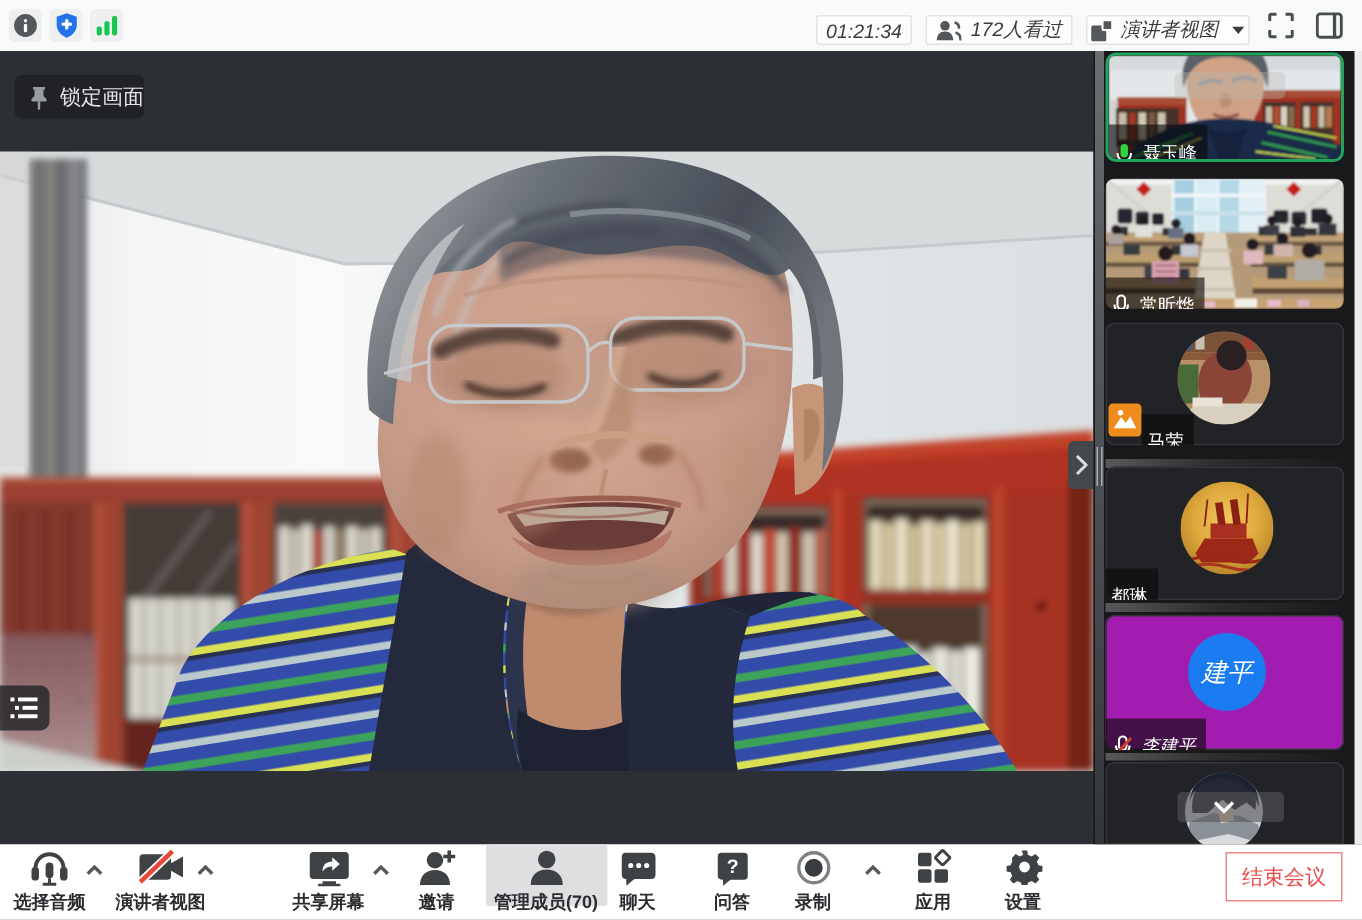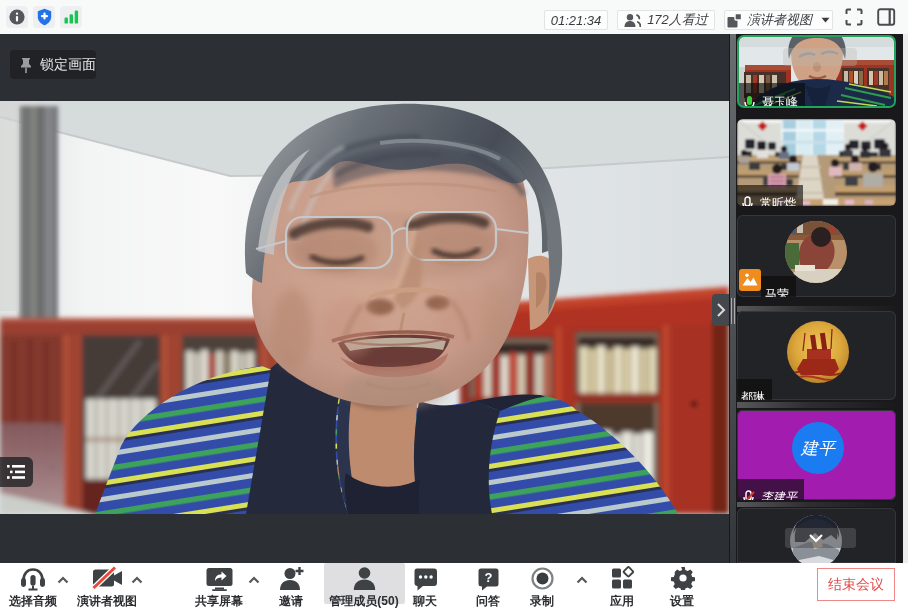--- a/index.html
+++ b/index.html
@@ -696,21 +696,21 @@
     <div class="titem" style="left:291px">
         <div class="lbl">邀请</div>
       </div>
     <svg class="abs" style="left:278px;top:3px" width="27" height="25" viewBox="0 0 27 25">
       <circle cx="12" cy="7.5" r="5.5" fill="#3f4245"></circle>
       <path d="M2 24 C2 17.5 6.2 14 12 14 C17.8 14 22 17.5 22 24 Z" fill="#3f4245"></path>
       <path d="M21.5 1 V9 M17.5 5 H25.5" stroke="#3f4245" stroke-width="2.4"></path>
     </svg>
 
     <div class="titem" style="left:364px">
-        <div class="lbl">管理成员(50)</div>
+        <div class="lbl">管理成员(70)</div>
       </div>
     <svg class="abs" style="left:352px;top:3px" width="25" height="25" viewBox="0 0 25 25">
       <circle cx="12.5" cy="7" r="5.8" fill="#3f4245"></circle>
       <path d="M1.8 24 C1.8 17.2 6.4 13.6 12.5 13.6 C18.6 13.6 23.2 17.2 23.2 24 Z" fill="#3f4245"></path>
     </svg>
 
     <div class="titem" style="left:425px">
         <div class="lbl">聊天</div>
       </div>
     <svg class="abs" style="left:413px;top:4px" width="25" height="25" viewBox="0 0 25 25">

